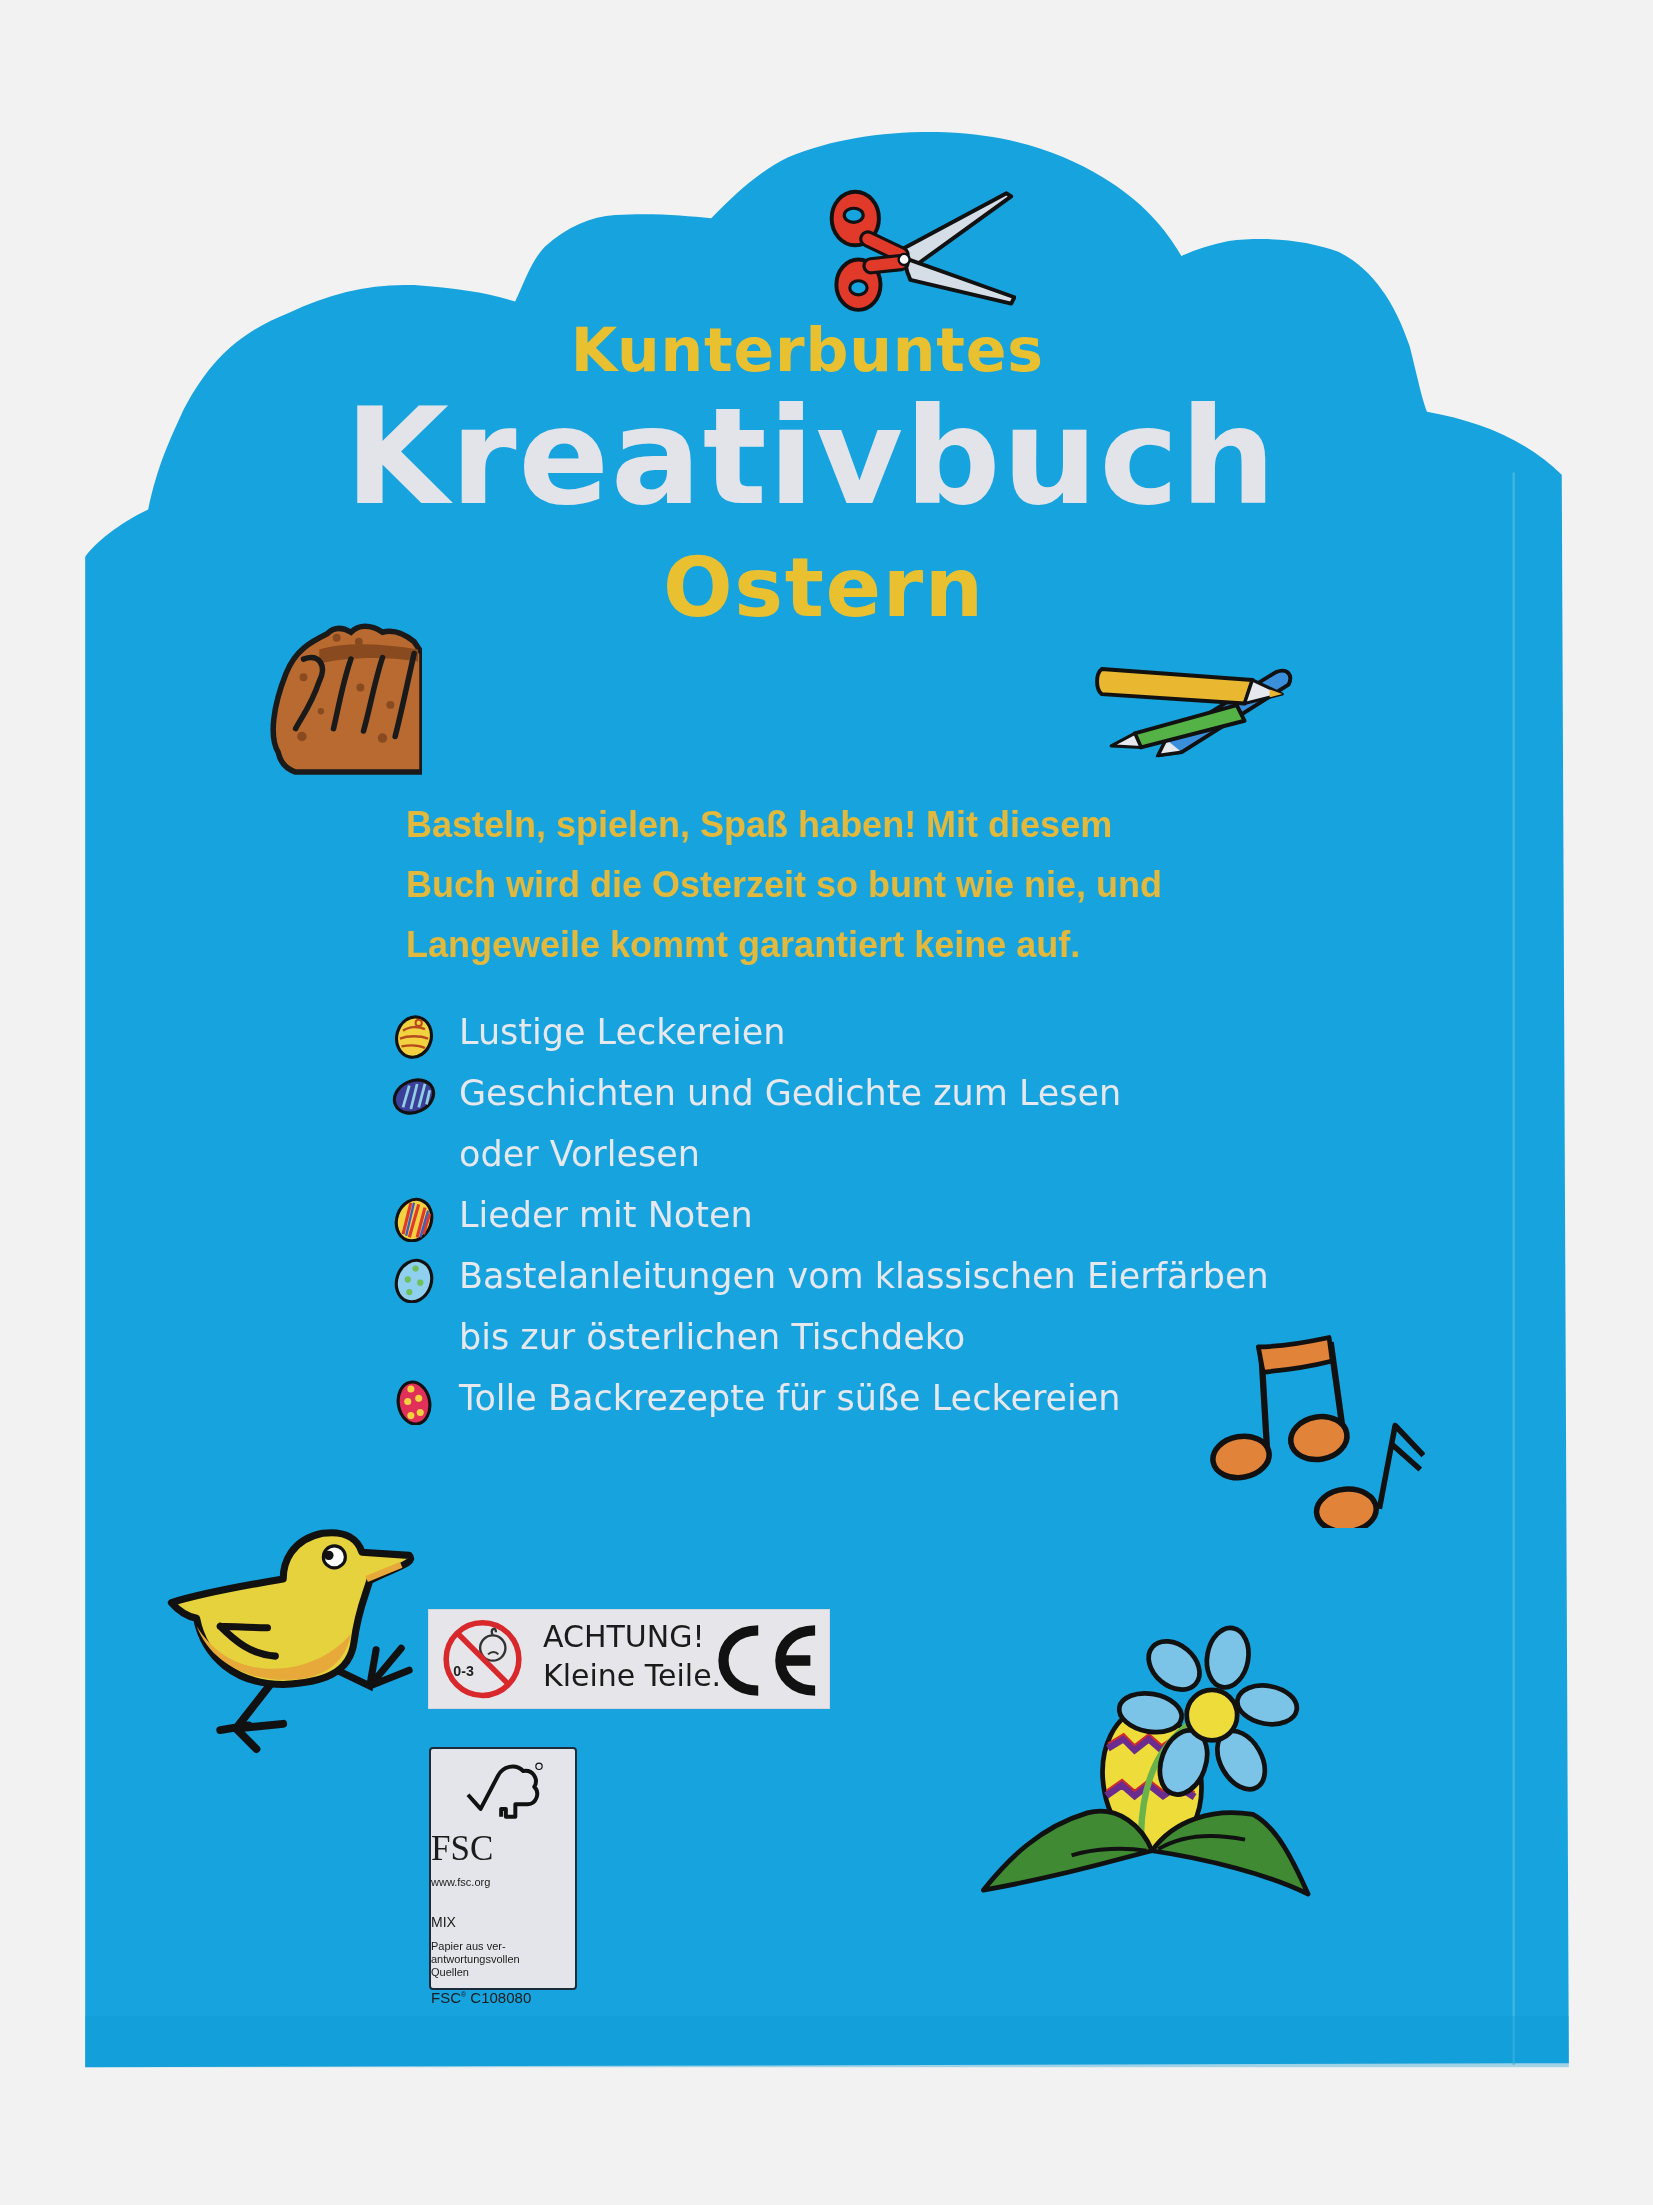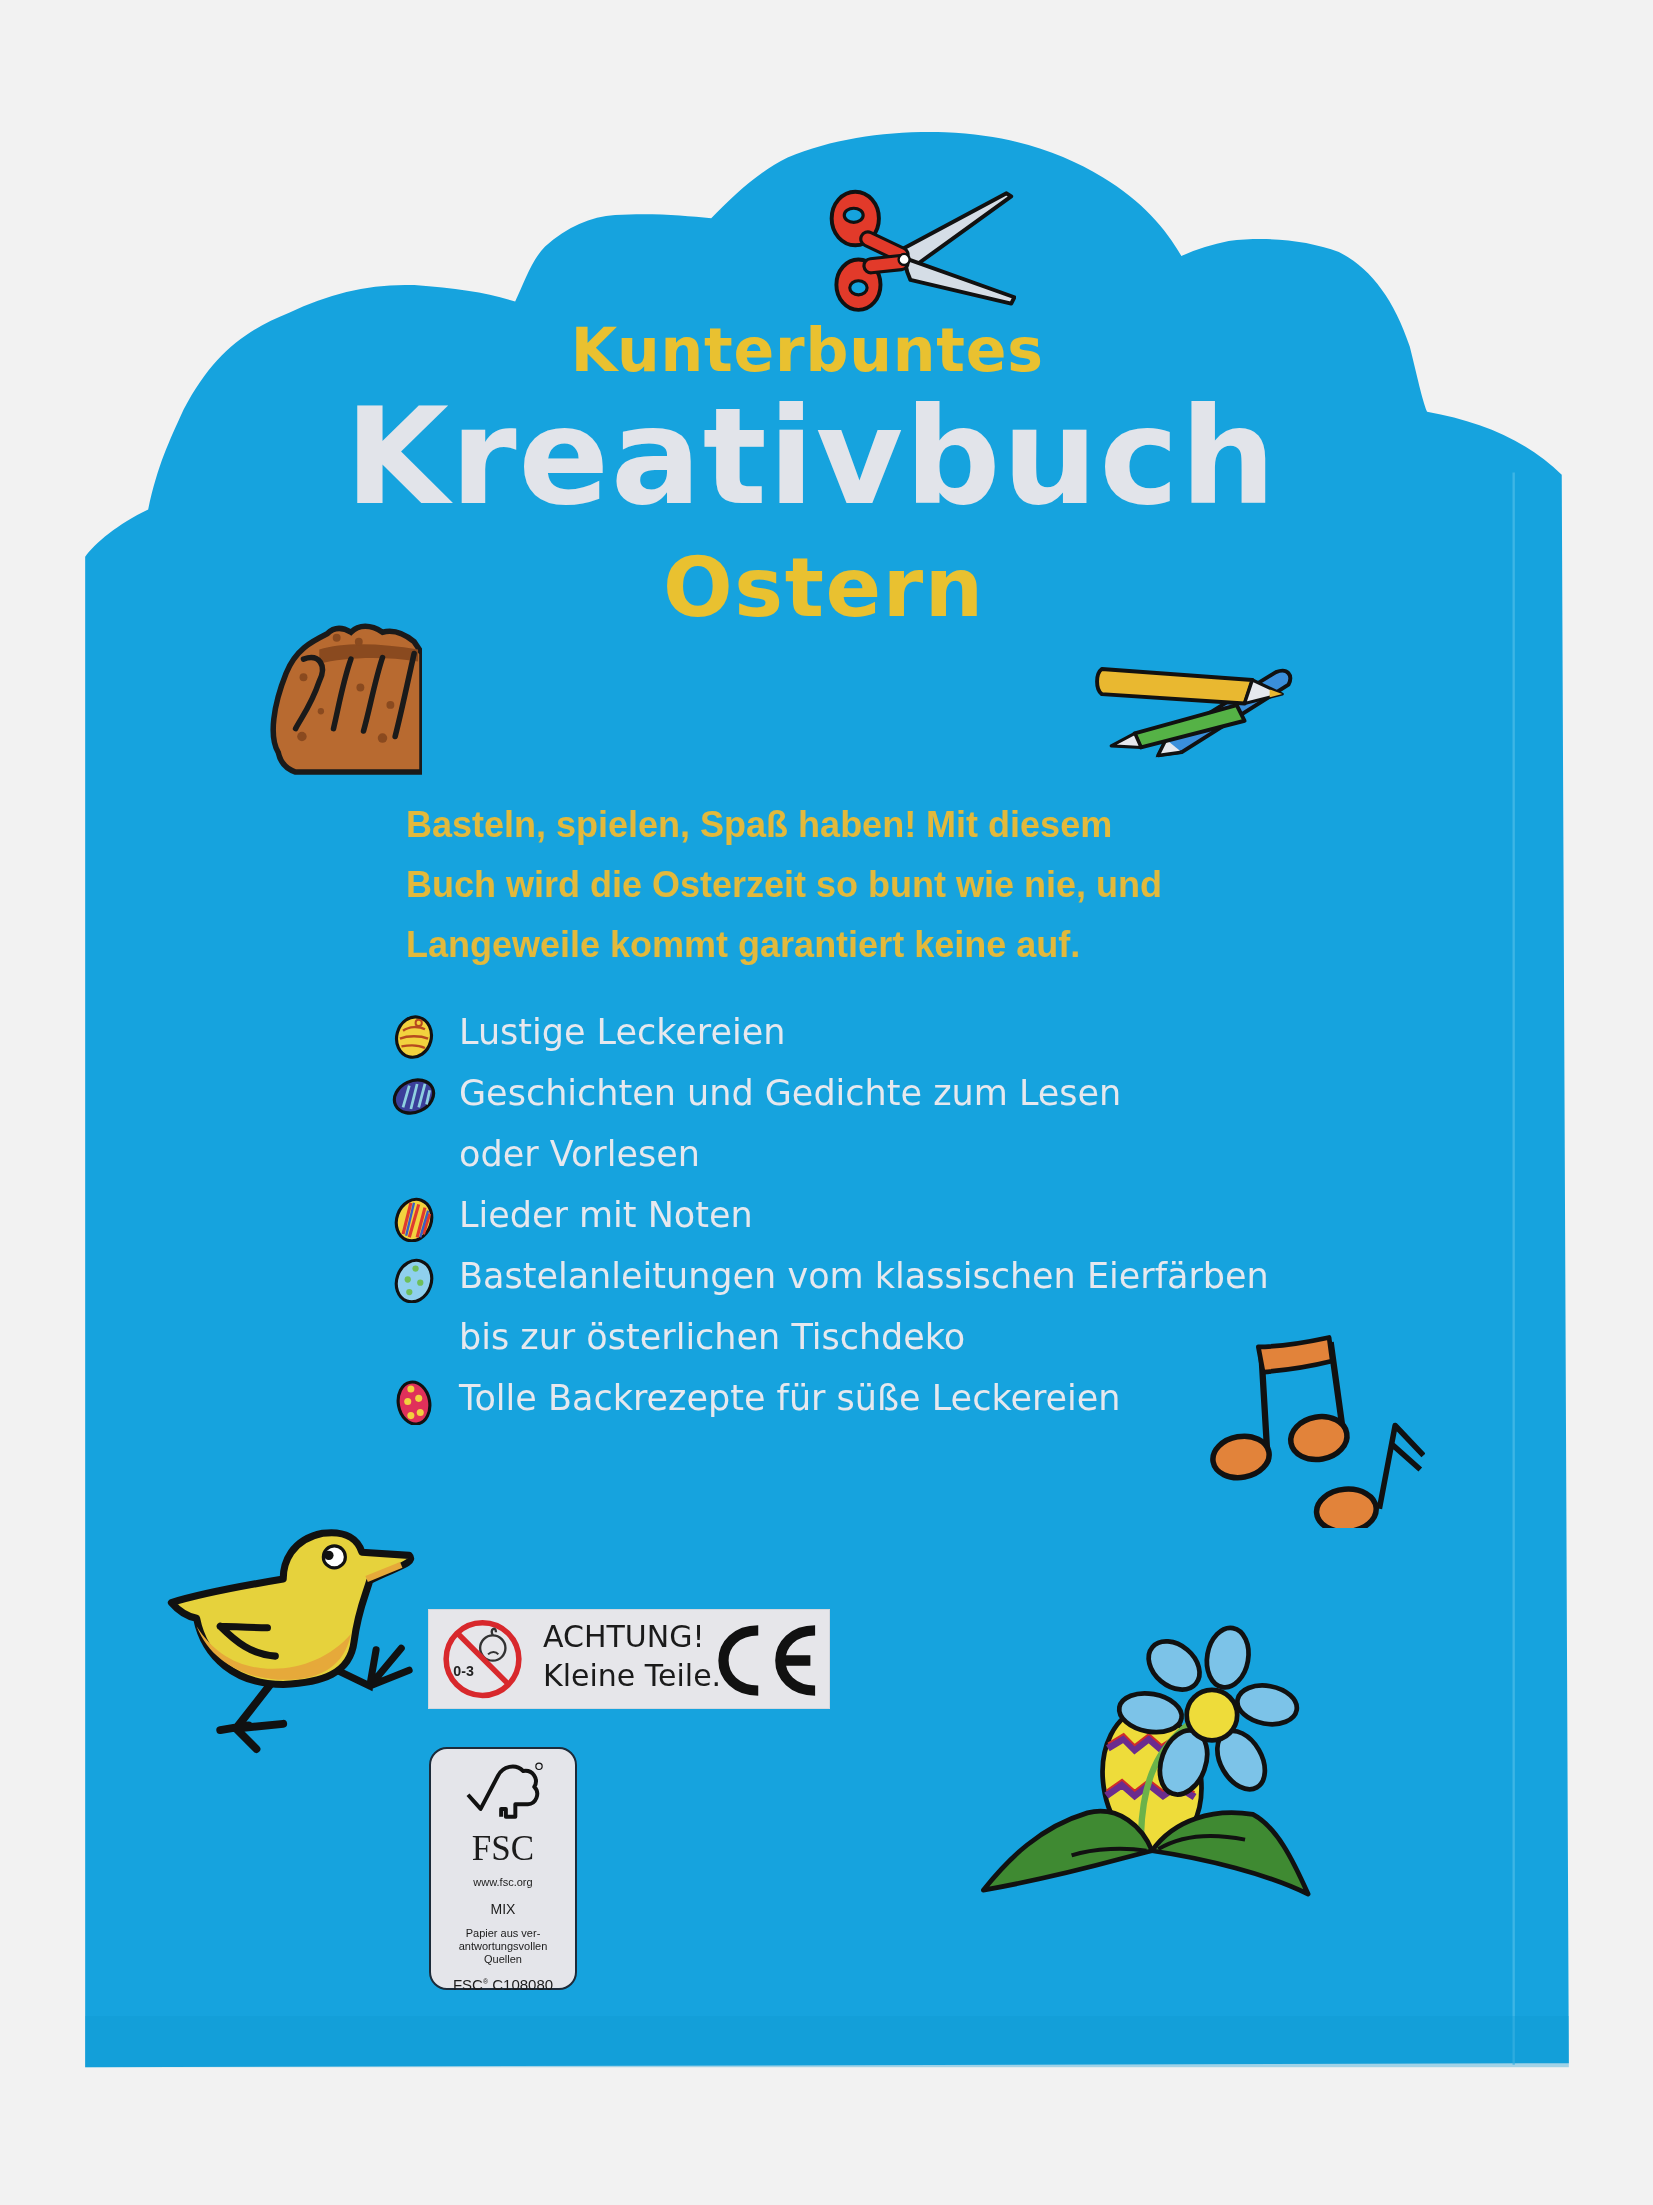--- a/index.html
+++ b/index.html
@@ -48,27 +48,27 @@
     .warning-text {
       position:absolute; left:114px; top:7px;
       font-family:"DejaVu Sans", sans-serif; font-size:30px; line-height:39px; color:#1b1b1b;
       white-space:nowrap;
     }
     .ce-mark {
       position:absolute; left:285px; top:11px; width:109px; height:79px;
     }
     .fsc-label {
       left:429px; top:1747px; width:148px; height:243px;
-      background:#e4e5ea; border:2.4px solid #1c2b3a; border-radius:18px; box-sizing:border-box;
-      text-align:center; color:#1c1c1c;
+      background:#e4e5ea; border:2.4px solid #1c2b3a; border-radius:4px; box-sizing:border-box;
+      color:#1c1c1c;
     }
     .fsc-logo-svg { display:block; margin:11px auto 0; width:87px; height:71px; }
     .fsc-name { font-family:"Liberation Serif", serif; font-size:35px; line-height:35px; margin-top:0px; }
     .fsc-url { font-family:"Liberation Sans", sans-serif; font-size:11px; margin-top:10px; }
-    .fsc-mix { font-family:"Liberation Sans", sans-serif; font-size:14px; margin-top:13px; }
+    .fsc-mix { font-family:"Liberation Sans", sans-serif; font-size:14px; margin-top:26px; }
     .fsc-desc { font-family:"Liberation Sans", sans-serif; font-size:11px; line-height:13.4px; margin-top:9.5px; }
     .fsc-code { font-family:"Liberation Sans", sans-serif; font-size:15px; margin-top:9.5px; }
     .fsc-code sup { font-size:7px; }
   </style>
 </head>
 <body>
 
 <svg class="book-shape" viewBox="0 0 2100 2800" xmlns="http://www.w3.org/2000/svg">
   <path fill="#16a3de" d="M108 2625 L108 707
        C120 690 150 665 188 647

